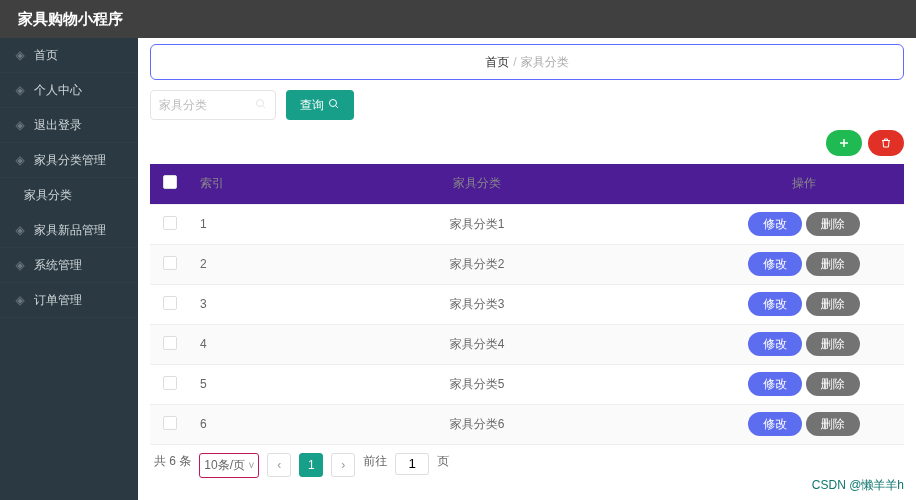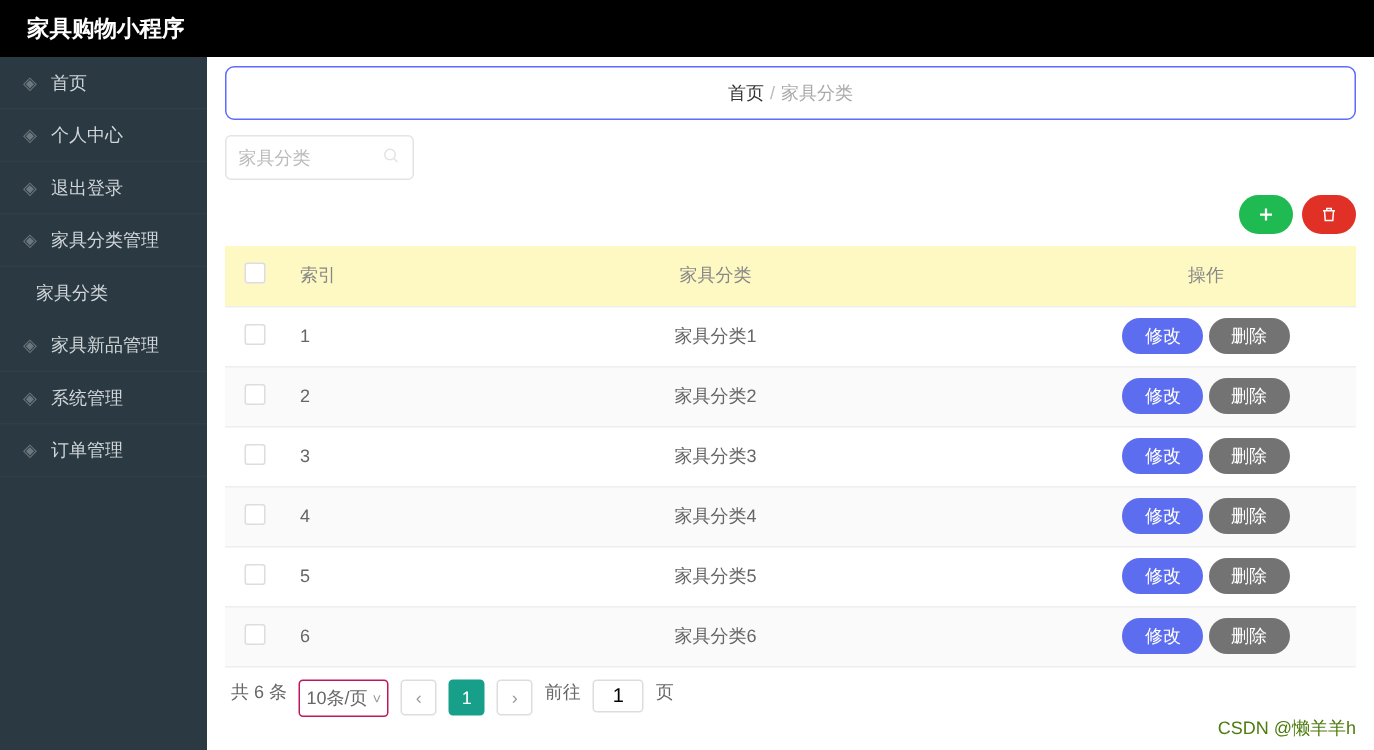--- a/index.html
+++ b/index.html
@@ -1,17 +1,17 @@
 <!DOCTYPE html>
 <html><head>
 <meta charset="utf-8">
 <style>
 * { margin: 0; padding: 0; box-sizing: border-box; }
 body { font-family: "Microsoft YaHei", Arial, sans-serif; font-size: 13px; background: #fff; width: 916px; height: 500px; overflow: hidden; }
-.header { background: #000000; color: #fff; height: 38px; display: flex; align-items: center; padding: 0 18px; justify-content: space-between; }
+.header { background: #404040; color: #fff; height: 38px; display: flex; align-items: center; padding: 0 18px; justify-content: space-between; }
 .header .title { font-size: 15px; font-weight: bold; }
 .header .right { display: flex; gap: 20px; font-size: 13px; }
 .header .right span { cursor: pointer; }
 .container { display: flex; height: calc(100% - 38px); }
 .sidebar { width: 138px; background: #2a3942; color: #d0d6d9; display: flex; flex-direction: column; }
 .nav-item { height: 35px; display: flex; align-items: center; padding-left: 14px; gap: 8px; font-size: 12px; cursor: pointer; border-bottom: 1px solid rgba(255,255,255,0.03); }
 .nav-item.sub { padding-left: 24px; border-bottom: none; }
 .nav-item .ico { width: 12px; height: 12px; opacity: 0.4; display: inline-flex; align-items: center; justify-content: center; }
 .main { flex: 1; padding: 0 12px 10px 12px; overflow-y: auto; position: relative; }
 .breadcrumb { border: 1px solid #5d6bff; border-radius: 6px; margin: 6px 0 10px 0; height: 36px; display: flex; align-items: center; justify-content: center; font-size: 12px; color: #333; background: #fff; }
@@ -19,32 +19,32 @@
 .breadcrumb .cur { color: #aaa; }
 .search-row { display: flex; gap: 10px; align-items: center; margin-bottom: 10px; }
 .search-box { border: 1px solid #e4e4e4; border-radius: 4px; height: 30px; width: 126px; display: flex; align-items: center; padding: 0 8px; color: #bbb; font-size: 12px; justify-content: space-between; }
 .search-btn { background: #179f8a; color: #fff; height: 30px; padding: 0 14px; border-radius: 4px; display: flex; align-items: center; gap: 4px; font-size: 12px; cursor: pointer; border: none; }
 .action-row { display: flex; justify-content: flex-end; gap: 6px; margin-bottom: 8px; }
 .pill { height: 26px; border-radius: 13px; display: inline-flex; align-items: center; justify-content: center; color: #fff; cursor: pointer; border: none; }
 .pill.add { background: #1fbb52; width: 36px; }
 .pill.del { background: #e13026; width: 36px; }
 .table { width: 100%; border-collapse: collapse; font-size: 12px; }
 .table th, .table td { border-bottom: 1px solid #eee; padding: 0 8px; height: 40px; text-align: center; color: #666; }
-.table th { color: #888; font-weight: normal; background: #fef9c3; }
+.table th { color: #888; font-weight: normal; background: #4c1d95; }
 .table tr:nth-child(even) td { background: #fafafa; }
 .chk { width: 14px; height: 14px; border: 1px solid #ddd; border-radius: 2px; display: inline-block; background: #fff; }
 .btn-s { height: 24px; padding: 0 15px; border-radius: 12px; color: #fff; font-size: 12px; border: none; cursor: pointer; }
 .btn-edit { background: #5c6df0; }
 .btn-del { background: #737373; }
 .pager { display: flex; align-items: flex-start; gap: 8px; font-size: 12px; color: #666; padding: 8px 4px; }
 .pager .sel { border: 1px solid #be185d; padding: 3px 4px; border-radius: 3px; font-size: 12px; }
 .pager .pbtn { width: 24px; height: 24px; border: 1px solid #ddd; display: inline-flex; align-items: center; justify-content: center; border-radius: 3px; color: #999; cursor: pointer; }
 .pager .pbtn.active { background: #179f8a; color: #fff; border-color: #179f8a; }
 .pager input { width: 34px; height: 22px; border: 1px solid #ddd; text-align: center; border-radius: 3px; }
-.watermark { position: absolute; right: 12px; bottom: 6px; color: #4d7c0f; font-size: 12px; }
+.watermark { position: absolute; right: 12px; bottom: 6px; color: #0f766e; font-size: 12px; }
 .col-chk { width: 40px; }
 .col-idx { width: 60px; text-align: left !important; padding-left: 10px !important; }
 .col-ops { width: 200px; }
 </style>
 </head>
 <body>
 
 <div class="header">
   <div class="title">家具购物小程序</div>
 </div>
@@ -94,20 +94,29 @@
     <div class="search-row">
       <div class="search-box">
         <span>家具分类</span>
         <span style="opacity:.4">
           <svg width="12" height="12" viewBox="0 0 24 24" fill="none" stroke="currentColor" stroke-width="2">
               <circle cx="10" cy="10" r="7"></circle>
               <line x1="20" y1="20" x2="15" y2="15"></line>
             </svg>
         </span>
       </div>
+      <button class="search-btn">
+        <span>查询</span>
+        <span>
+          <svg width="12" height="12" viewBox="0 0 24 24" fill="none" stroke="#fff" stroke-width="2">
+              <circle cx="10" cy="10" r="7"></circle>
+              <line x1="20" y1="20" x2="15" y2="15"></line>
+            </svg>
+        </span>
+      </button>
     </div>
 
     <div class="action-row">
       <button class="pill add">
         <svg width="12" height="12" viewBox="0 0 24 24" stroke="#fff" stroke-width="3">
             <line x1="12" y1="4" x2="12" y2="20"></line>
             <line x1="4" y1="12" x2="20" y2="12"></line>
           </svg>
       </button>
       <button class="pill del">

